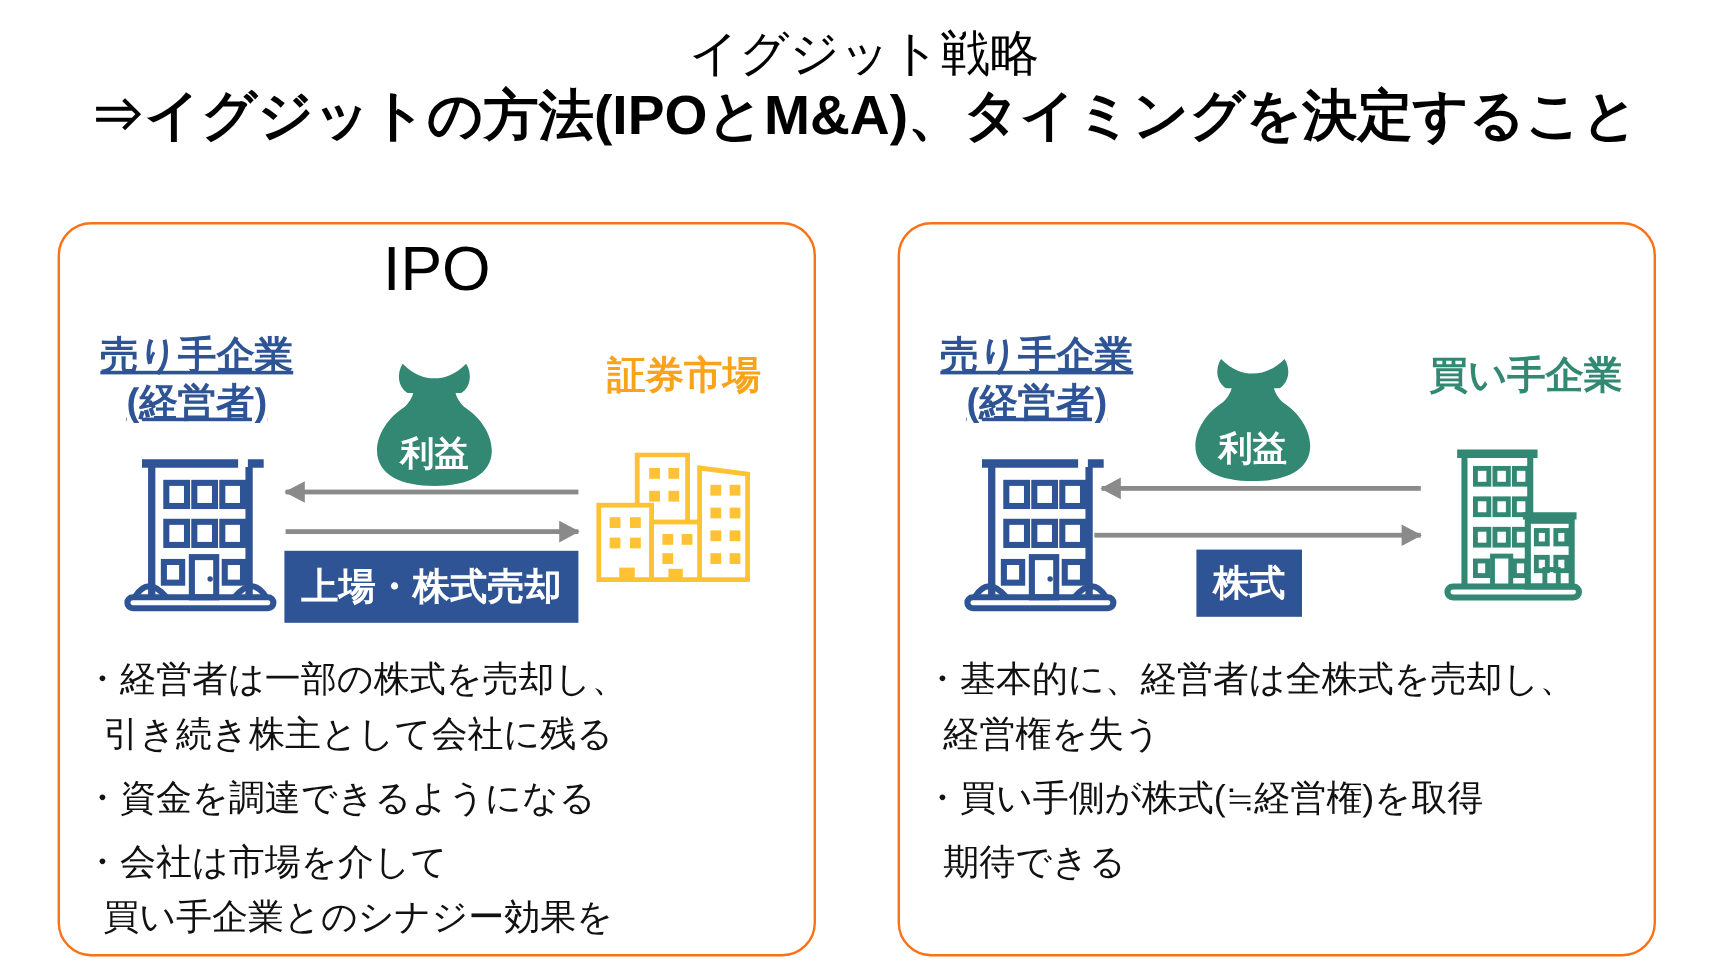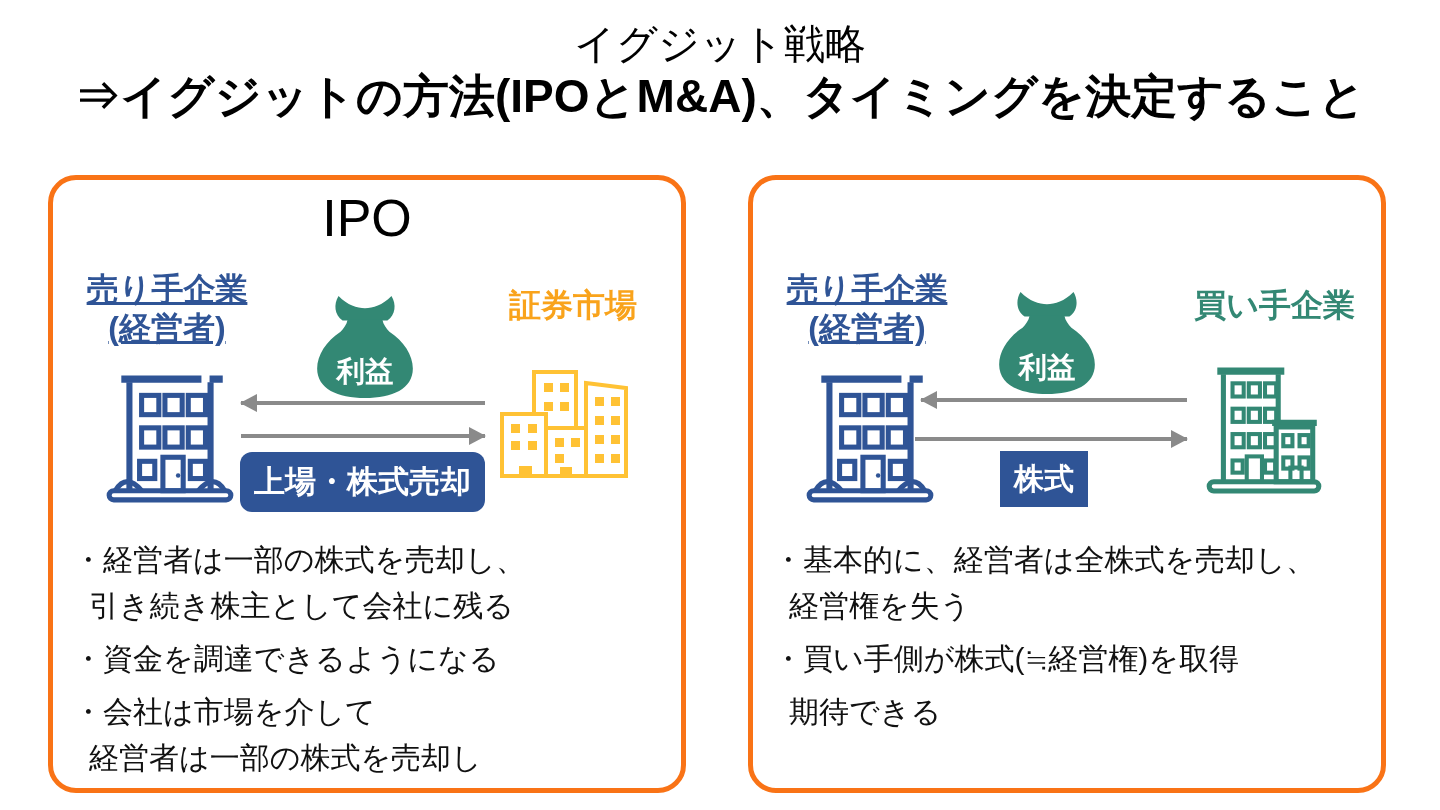--- a/index.html
+++ b/index.html
@@ -6,22 +6,22 @@
   .slide{
     position:relative;width:1440px;height:810px;background:#ffffff;overflow:hidden;
     font-family:"Liberation Sans",sans-serif;color:#111;
   }
   
   .header{position:absolute;top:0;left:0;width:1440px;text-align:center;}
   .h-title{margin-top:22px;font-size:41px;font-weight:400;color:#000;line-height:1.1;}
   .h-sub{margin-top:4px;font-size:46px;font-weight:700;color:#000;line-height:1.1;}
   
   .panel{
-    position:absolute;top:175px;width:628px;height:608px;background:#fff;
-    border:5px solid #f97316;border-radius:28px;
+    position:absolute;top:185px;width:628px;height:608px;background:#fff;
+    border:2px solid #f97316;border-radius:28px;
   }
   .panel-ipo{left:48px;}
   .panel-ma{left:748px;}
   .p-title{position:absolute;top:8px;left:0;width:100%;text-align:center;font-size:52px;color:#000;}
   .seller-label{
     position:absolute;left:16px;top:90px;width:196px;text-align:center;
     color:#2F5496;font-weight:700;font-size:32px;line-height:39px;text-decoration:underline;
   }
   .counter-label{position:absolute;top:104px;font-weight:700;font-size:32px;white-space:nowrap;}
   .panel-ipo .counter-label{right:44px;color:#F9A31B;}
@@ -52,21 +52,21 @@
   }
   .panel-ipo .a-top{left:188px;top:221px;width:244px;}
   .panel-ipo .a-bot{left:188px;top:254px;width:244px;}
   .panel-ma  .a-top{left:168px;top:218px;width:266px;}
   .panel-ma  .a-bot{left:162px;top:257px;width:272px;}
   
   .flow-box{
     position:absolute;background:#2F5496;color:#fff;font-weight:700;
     display:flex;align-items:center;justify-content:center;white-space:nowrap;
   }
-  .panel-ipo .flow-box{left:187px;top:272px;width:245px;height:60px;font-size:31px;border-radius:12px;}
+  .panel-ipo .flow-box{left:187px;top:272px;width:245px;height:60px;font-size:31px;}
   .panel-ma  .flow-box{left:247px;top:271px;width:88px;height:56px;font-size:30px;}
   
   .bullets{position:absolute;left:20px;top:357px;right:6px;font-size:30px;color:#111;}
   .bullet{margin-bottom:7px;}
   .b1,.b2{line-height:46px;white-space:nowrap;}
   .b2{margin-left:16px;}
   .b2:empty{display:none;}
 </style>
 </head>
 <body>
@@ -161,21 +161,21 @@
       <div class="bullet">
         <div class="b1">・経営者は一部の株式を売却し、</div>
         <div class="b2">引き続き株主として会社に残る</div>
       </div>
       <div class="bullet">
         <div class="b1">・資金を調達できるようになる</div>
 
       </div>
       <div class="bullet">
         <div class="b1">・会社は市場を介して</div>
-        <div class="b2">経営者は一部の株式を売却し</div>
+        <div class="b2">買い手企業とのシナジー効果を</div>
       </div>
     </div>
   </section>
 
   <section class="panel panel-ma">
 
     <div class="seller-label">
       <div>売り手企業</div>
       <div>(経営者)</div>
     </div>

